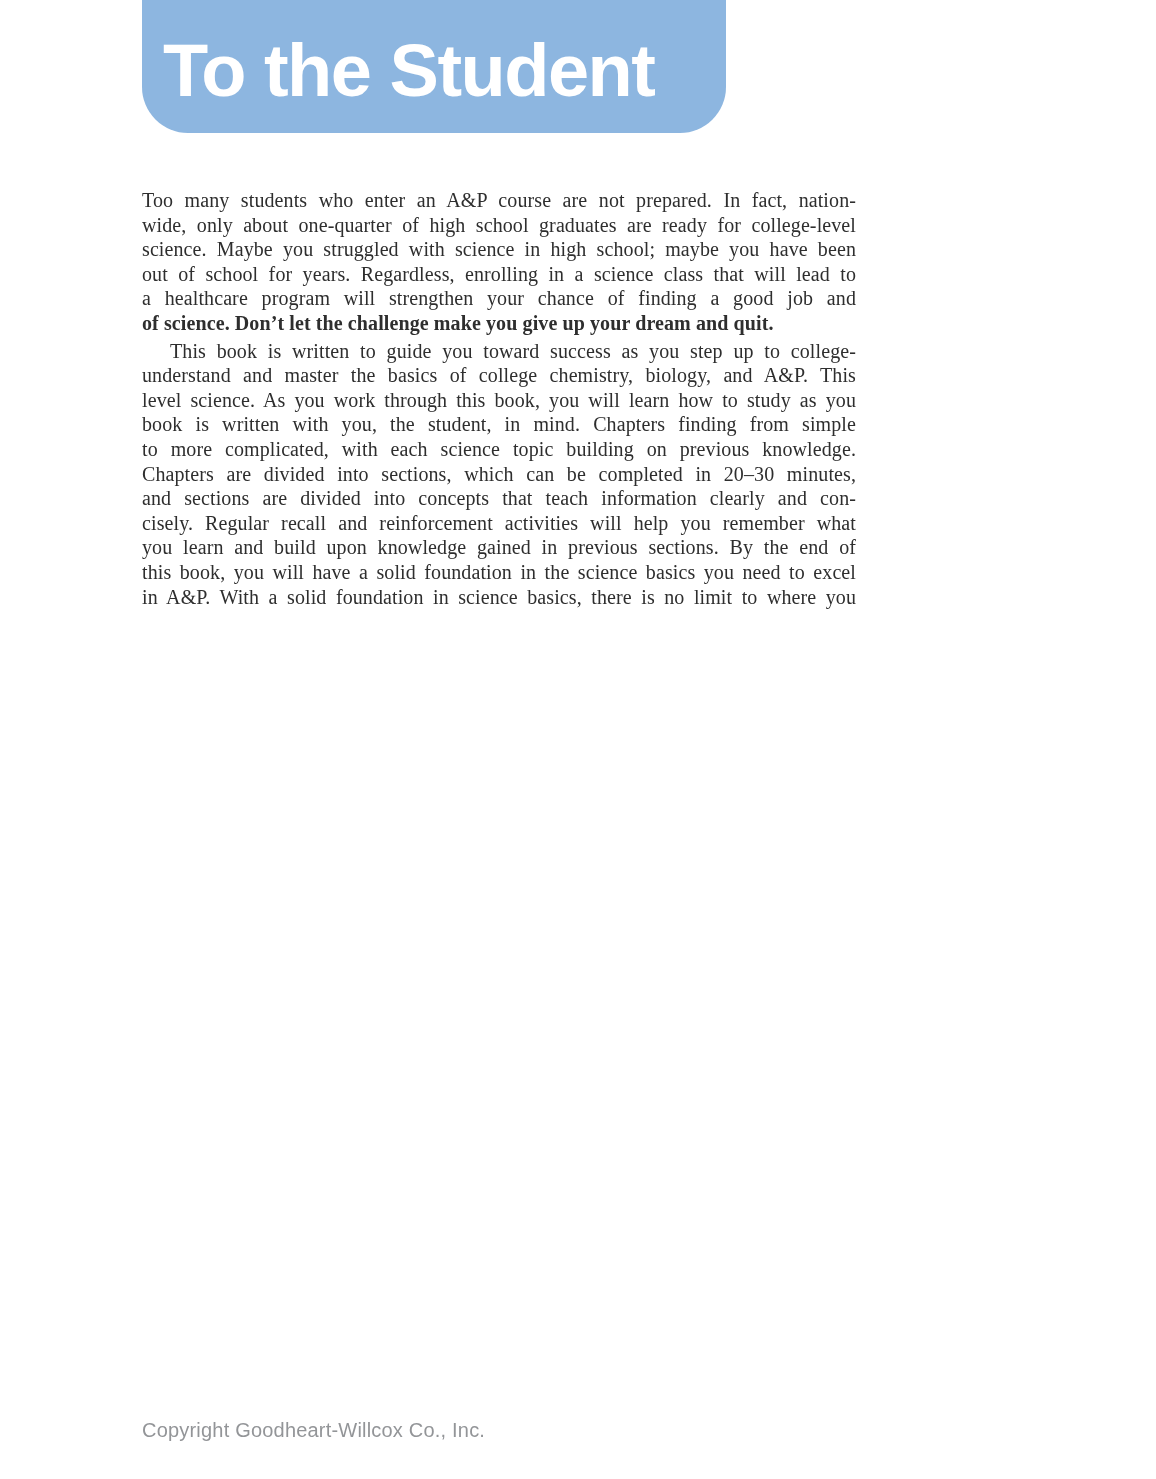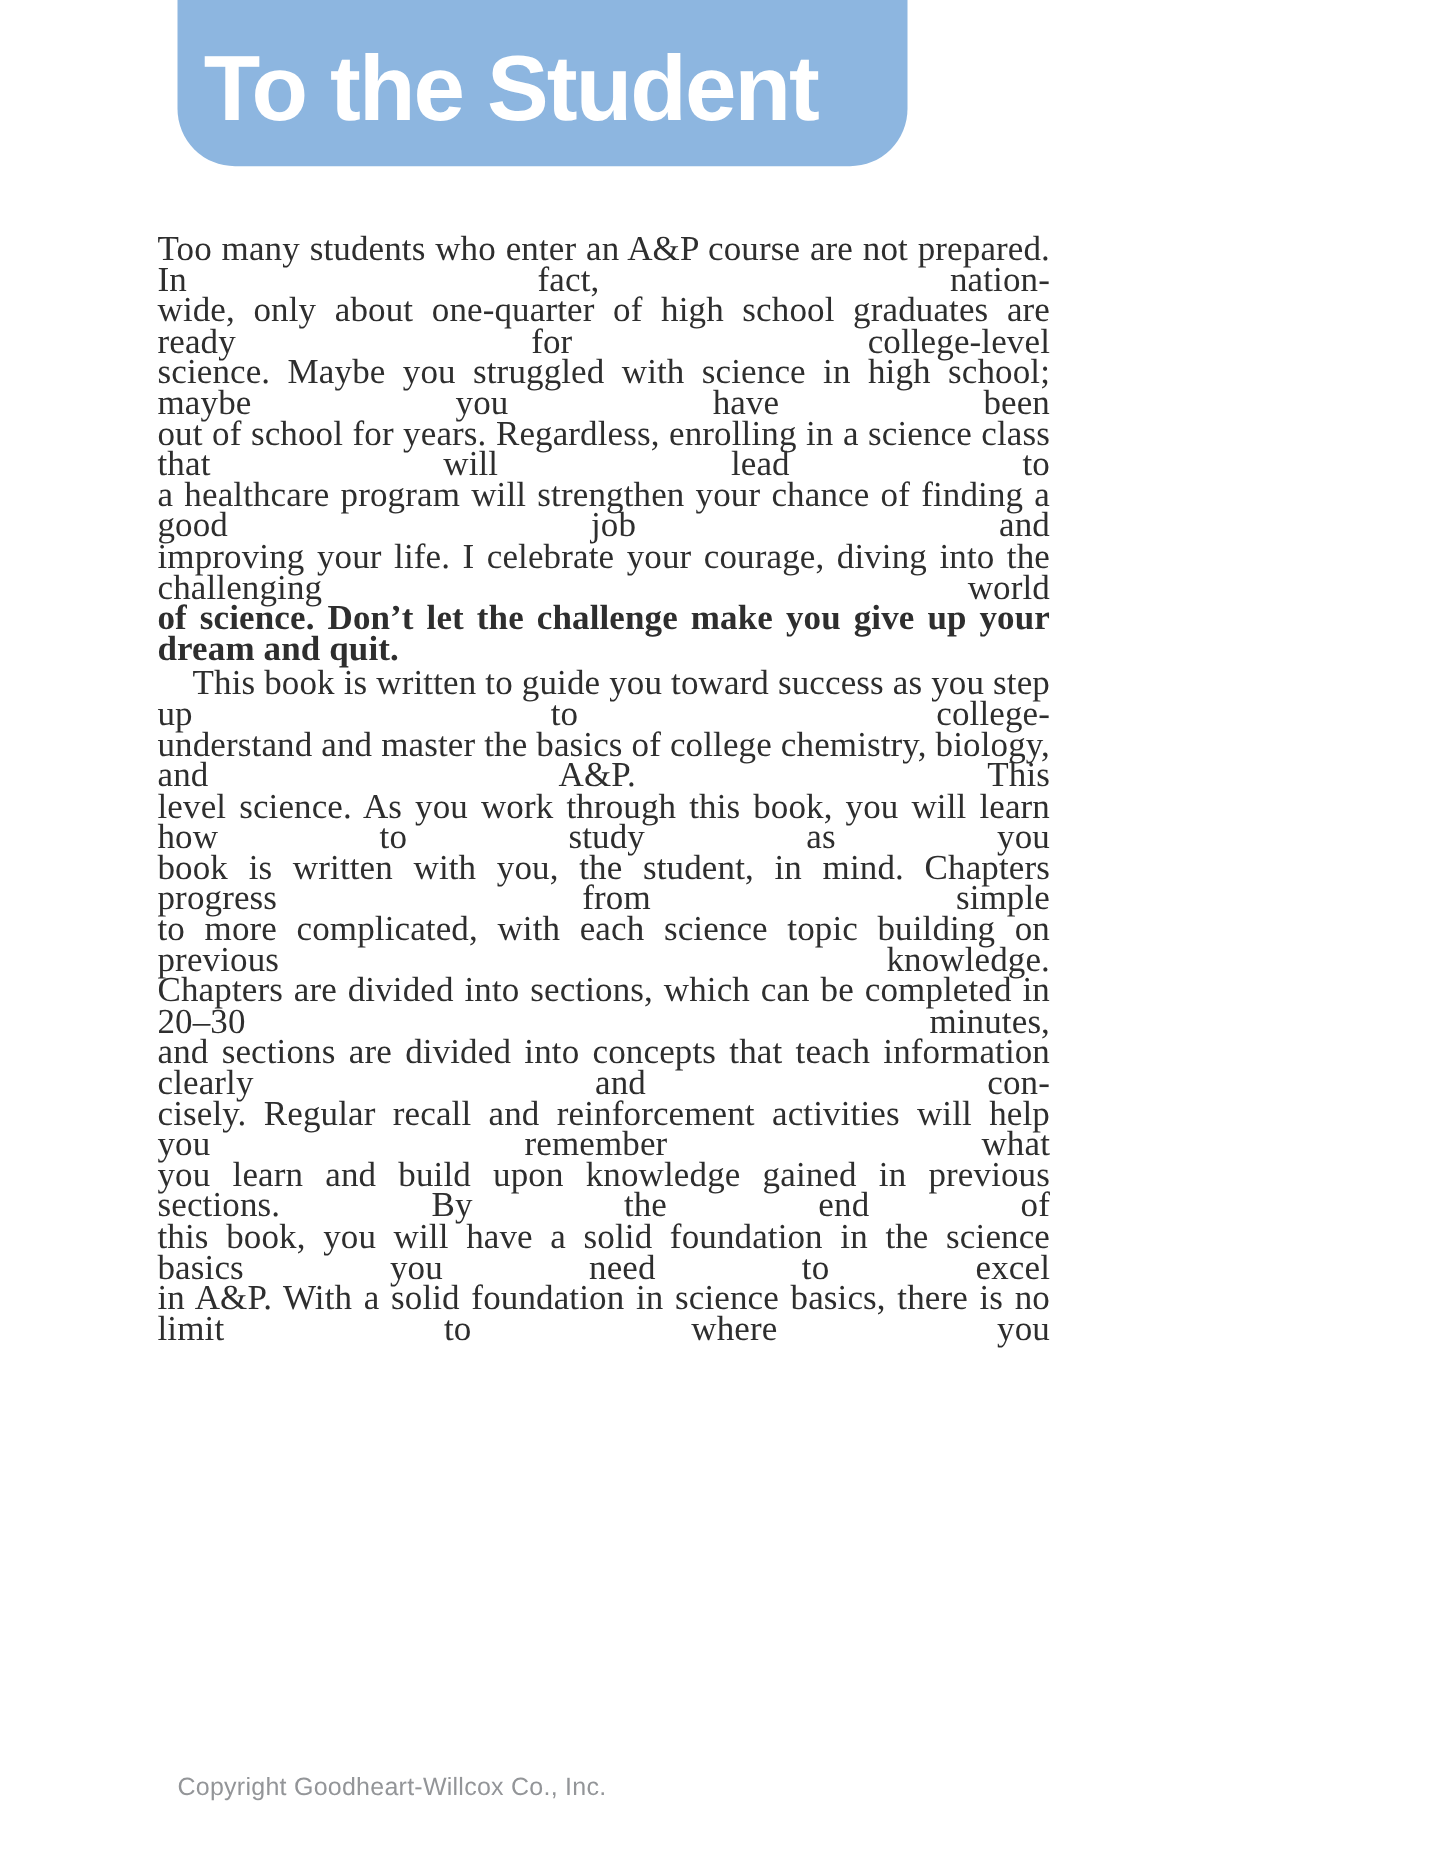--- a/index.html
+++ b/index.html
@@ -38,24 +38,24 @@
     font-size: 74px;
     line-height: 1;
     letter-spacing: -1.5px;
     color: var(--title-text, #ffffff);
     white-space: nowrap;
   }
 
   
   .body-text {
     position: absolute;
-    left: 126px;
+    left: 142px;
     top: 188px;
     width: 714px;
-    font-size: 28px;
+    font-size: 20px;
     line-height: 24.6px;
     letter-spacing: 0.1px;
     color: var(--body-text, #2e2e2e);
   }
   .paragraph {
     margin: 0;
   }
   .paragraph + .paragraph {
     margin-top: 3px;
   }
@@ -101,28 +101,27 @@
     <h1>To the Student</h1>
   </header>
 
   <main class="body-text">
     <p class="paragraph">
       <span class="line">Too many students who enter an A&amp;P course are not prepared. In fact, nation-</span>
       <span class="line">wide, only about one-quarter of high school graduates are ready for college-level</span>
       <span class="line">science. Maybe you struggled with science in high school; maybe you have been</span>
       <span class="line">out of school for years. Regardless, enrolling in a science class that will lead to</span>
       <span class="line">a healthcare program will strengthen your chance of finding a good job and</span>
-      <span class="line">improving your life. I celebrate your courage, diving into the challenging world</span>
       <span class="line para-last">of science. Don’t let the challenge make you give up your dream and quit.</span>
     </p>
     <p class="paragraph">
       <span class="line first-indent">This book is written to guide you toward success as you step up to college-</span>
       <span class="line">understand and master the basics of college chemistry, biology, and A&amp;P. This</span>
       <span class="line">level science. As you work through this book, you will learn how to study as you</span>
-      <span class="line">book is written with you, the student, in mind. Chapters progress from simple</span>
+      <span class="line">book is written with you, the student, in mind. Chapters finding from simple</span>
       <span class="line">to more complicated, with each science topic building on previous knowledge.</span>
       <span class="line">Chapters are divided into sections, which can be completed in 20–30 minutes,</span>
       <span class="line">and sections are divided into concepts that teach information clearly and con-</span>
       <span class="line">cisely. Regular recall and reinforcement activities will help you remember what</span>
       <span class="line">you learn and build upon knowledge gained in previous sections. By the end of</span>
       <span class="line">this book, you will have a solid foundation in the science basics you need to excel</span>
       <span class="line">in A&amp;P. With a solid foundation in science basics, there is no limit to where you</span>
     </p>
   </main>
 

